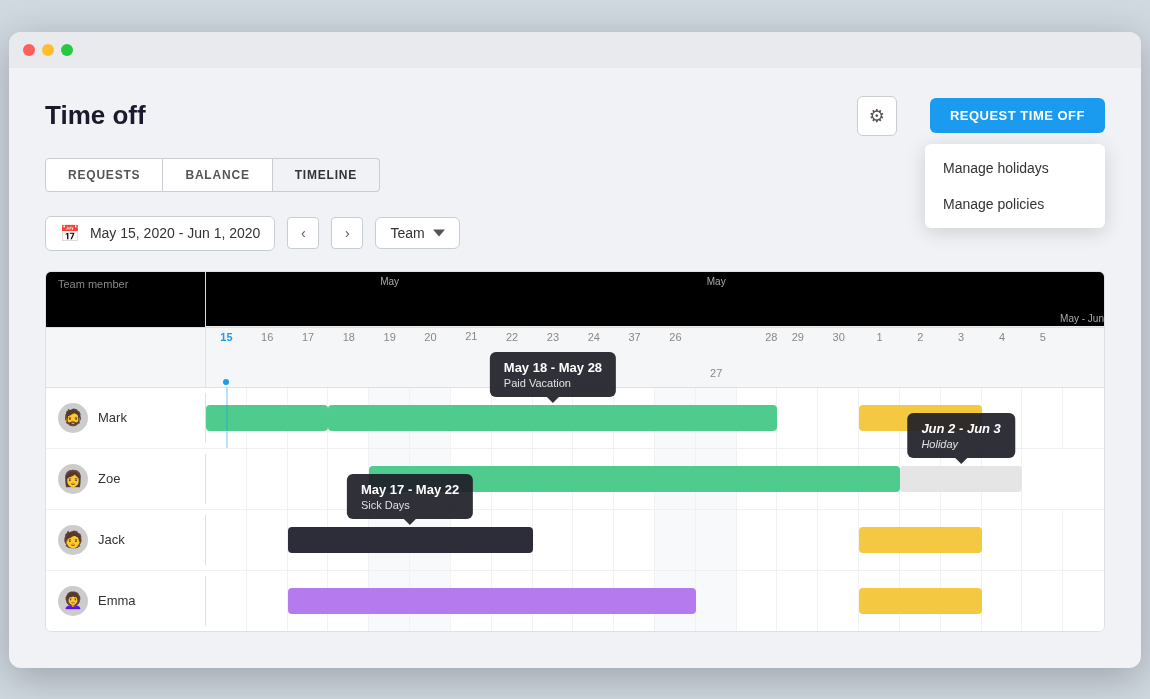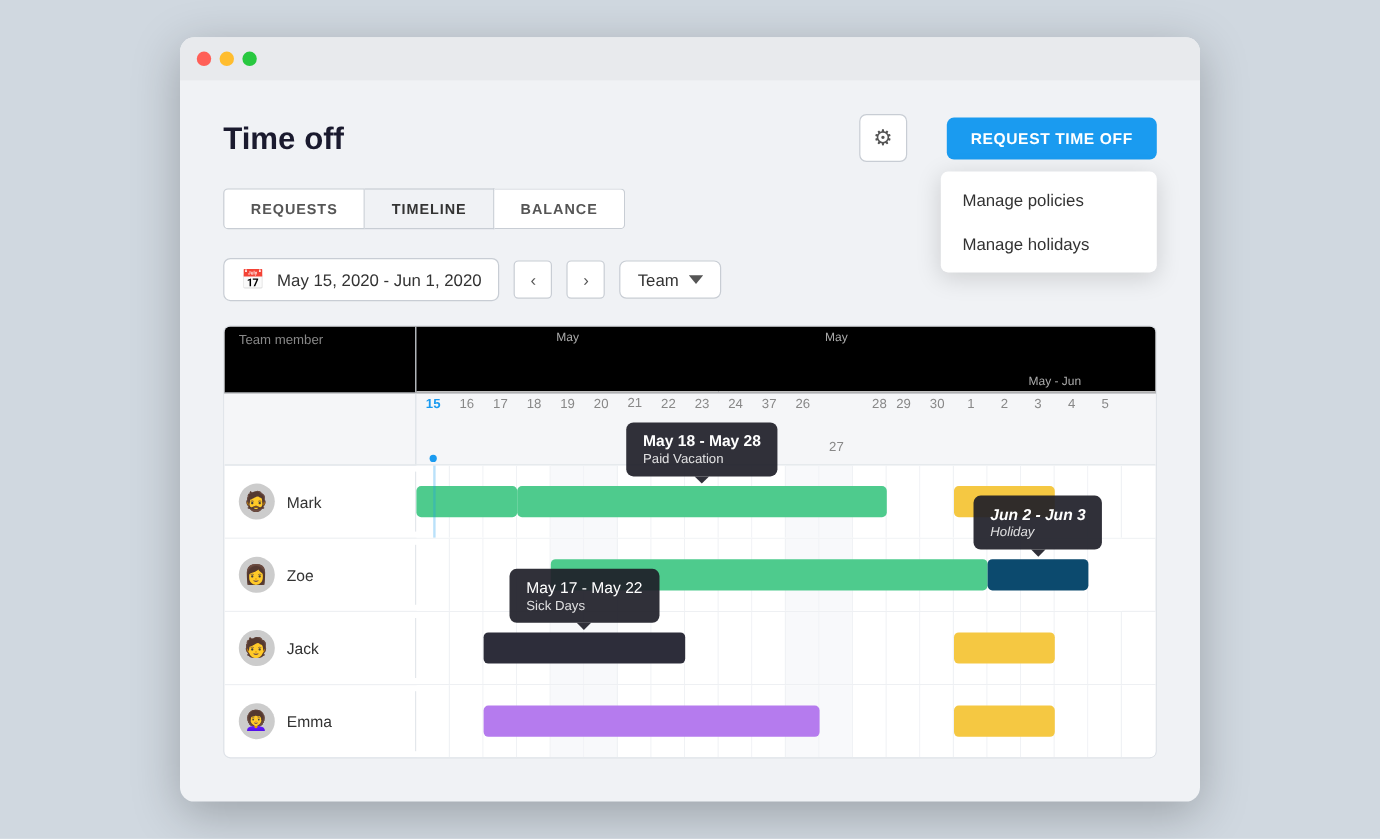--- a/index.html
+++ b/index.html
@@ -7,21 +7,21 @@
       background: #d0d8e0;
       display: flex;
       align-items: center;
       justify-content: center;
       min-height: 100vh;
       font-family: -apple-system, BlinkMacSystemFont, 'Segoe UI', sans-serif;
     }
     .window {
       background: #f0f2f5;
       border-radius: 12px;
-      width: 850px;
+      width: 1132px;
       min-height: 620px;
       box-shadow: 0 10px 40px rgba(0,0,0,0.25);
       overflow: hidden;
       position: relative;
     }
     .titlebar {
       background: #e8eaed;
       height: 36px;
       display: flex;
       align-items: center;
@@ -207,30 +207,30 @@
   </div>
   <div class="content">
     <div class="top-bar">
       <h1 class="page-title">Time off</h1>
       <div class="top-actions">
         <div class="gear-btn">
           <span>⚙</span>
         </div>
         <button class="request-btn">REQUEST TIME OFF</button>
         <div class="dropdown-menu">
+          <div class="dropdown-item">Manage holidays</div>
           <div class="dropdown-item">Manage policies</div>
-          <div class="dropdown-item">Manage holidays</div>
         </div>
       </div>
     </div>
 
     <div class="tabs">
       <div class="tab">REQUESTS</div>
+      <div class="tab">BALANCE</div>
       <div class="tab active">TIMELINE</div>
-      <div class="tab">BALANCE</div>
     </div>
 
     <div class="toolbar">
       <div class="date-range-box">
         <span class="calendar-icon">📅</span>
         <span>May 15, 2020 - Jun 1, 2020</span>
       </div>
       <div class="nav-btn">‹</div>
       <div class="nav-btn">›</div>
       <div class="team-select">
@@ -241,21 +241,21 @@
       </div>
     </div>
 
     <div class="timeline-container">
 
       <div style="background:#000000; display:grid; grid-template-columns:160px repeat(22,1fr); border-bottom:1.5px solid #dde1e7;">
         <div style="padding:6px 12px; font-size:11px; color:#888; font-weight:500; border-right:1.5px solid #dde1e7;">Team member</div>
 
         <div style="grid-column: span 9; text-align:center; font-size:10px; color:#aaa; padding:4px 0 2px; border-bottom:1px solid #eee;">May</div>
         <div style="grid-column: span 7; text-align:center; font-size:10px; color:#aaa; padding:4px 0 2px; border-bottom:1px solid #eee;">May</div>
-        <div style="grid-column: span 6; text-align:center; font-size:10px; color:#aaa; padding:4px 0 2px; border-bottom:1px solid #eee;margin-top:37px;">May - Jun</div>
+        <div style="grid-column: span 6; text-align:right; font-size:10px; color:#aaa; padding:4px 0 2px; border-bottom:1px solid #eee;margin-top:37px;">May - Jun</div>
       </div>
 
       <div style="display:grid; grid-template-columns:160px repeat(22,1fr); border-bottom:1.5px solid #dde1e7; background:#f5f6f8;">
         <div style="border-right:1.5px solid #dde1e7;"></div>
 
         <div style="text-align:center; font-size:11px; color:#1a9bf0; font-weight:700; padding:3px 0 8px; position:relative;">15
           <span style="position:absolute; bottom:2px; left:50%; transform:translateX(-50%); width:6px; height:6px; background:#1a9bf0; border-radius:50%; display:block;"></span>
         </div>
         <div style="text-align:center; font-size:11px; color:#888; padding:3px 0 8px;">16</div>
         <div style="text-align:center; font-size:11px; color:#888; padding:3px 0 8px;">17</div>
@@ -349,21 +349,21 @@
         <div style="background:#fff; border-right:1px solid #f0f2f5; height:60px;"></div>
         <div style="background:#fff; border-right:1px solid #f0f2f5; height:60px;"></div>
         <div style="background:#fff; border-right:1px solid #f0f2f5; height:60px;"></div>
         <div style="background:#fff; border-right:1px solid #f0f2f5; height:60px;"></div>
         <div style="background:#fff; border-right:1px solid #f0f2f5; height:60px;"></div>
         <div style="background:#fff; height:60px;"></div>
         <div style="position:absolute; left:160px; top:0; right:0; height:100%; pointer-events:none;">
 
           <div style="position:absolute; top:50%; transform:translateY(-50%); height:26px; border-radius:4px; background:#4ecb8d; left:calc(4/22*100%); width:calc(13/22*100%);"></div>
 
-          <div style="position:absolute; top:50%; transform:translateY(-50%); height:26px; border-radius:4px; background:#0c4a6e; left:calc(17/22*100%); width:calc(3/22*100%);font-style:italic;">
+          <div style="position:absolute; top:50%; transform:translateY(-50%); height:26px; border-radius:4px; background:#e5e5e5; left:calc(17/22*100%); width:calc(3/22*100%);font-style:italic;">
             <div style="position:absolute; bottom:calc(100% + 8px); left:50%; transform:translateX(-50%); background:rgba(30,30,40,0.92); color:#fff; border-radius:6px; padding:8px 14px; font-size:12px; white-space:nowrap; pointer-events:none;">
               <div style="font-weight:700; font-size:13px; margin-bottom:2px;">Jun 2 - Jun 3</div>
               <div style="font-size:11px; opacity:0.85;">Holiday</div>
               <div style="position:absolute; left:50%; bottom:-6px; transform:translateX(-50%); border-left:6px solid transparent; border-right:6px solid transparent; border-top:6px solid rgba(30,30,40,0.92);"></div>
             </div>
           </div>
         </div>
       </div>
 
       <div style="display:grid; grid-template-columns:160px repeat(22,1fr); border-bottom:1px solid #eef0f3; min-height:60px; position:relative; align-items:center;">
@@ -390,21 +390,21 @@
         <div style="background:#fff; border-right:1px solid #f0f2f5; height:60px;"></div>
         <div style="background:#fff; border-right:1px solid #f0f2f5; height:60px;"></div>
         <div style="background:#fff; border-right:1px solid #f0f2f5; height:60px;"></div>
         <div style="background:#fff; border-right:1px solid #f0f2f5; height:60px;"></div>
         <div style="background:#fff; border-right:1px solid #f0f2f5; height:60px;"></div>
         <div style="background:#fff; height:60px;"></div>
         <div style="position:absolute; left:160px; top:0; right:0; height:100%; pointer-events:none;">
 
           <div style="position:absolute; top:50%; transform:translateY(-50%); height:26px; border-radius:4px; background:#2d2d3a; left:calc(2/22*100%); width:calc(6/22*100%);">
             <div style="position:absolute; bottom:calc(100% + 8px); left:50%; transform:translateX(-50%); background:rgba(30,30,40,0.92); color:#fff; border-radius:6px; padding:8px 14px; font-size:12px; white-space:nowrap; pointer-events:none;">
-              <div style="font-weight:400; font-size:13px; margin-bottom:2px;">May 17 - May 22</div>
+              <div style="font-weight:700; font-size:13px; margin-bottom:2px;">May 17 - May 22</div>
               <div style="font-size:11px; opacity:0.85;">Sick Days</div>
               <div style="position:absolute; left:50%; bottom:-6px; transform:translateX(-50%); border-left:6px solid transparent; border-right:6px solid transparent; border-top:6px solid rgba(30,30,40,0.92);"></div>
             </div>
           </div>
 
           <div style="position:absolute; top:50%; transform:translateY(-50%); height:26px; border-radius:4px; background:#f5c842; left:calc(16/22*100%); width:calc(3/22*100%);"></div>
         </div>
       </div>
 
       <div style="display:grid; grid-template-columns:160px repeat(22,1fr); min-height:60px; position:relative; align-items:center;">

